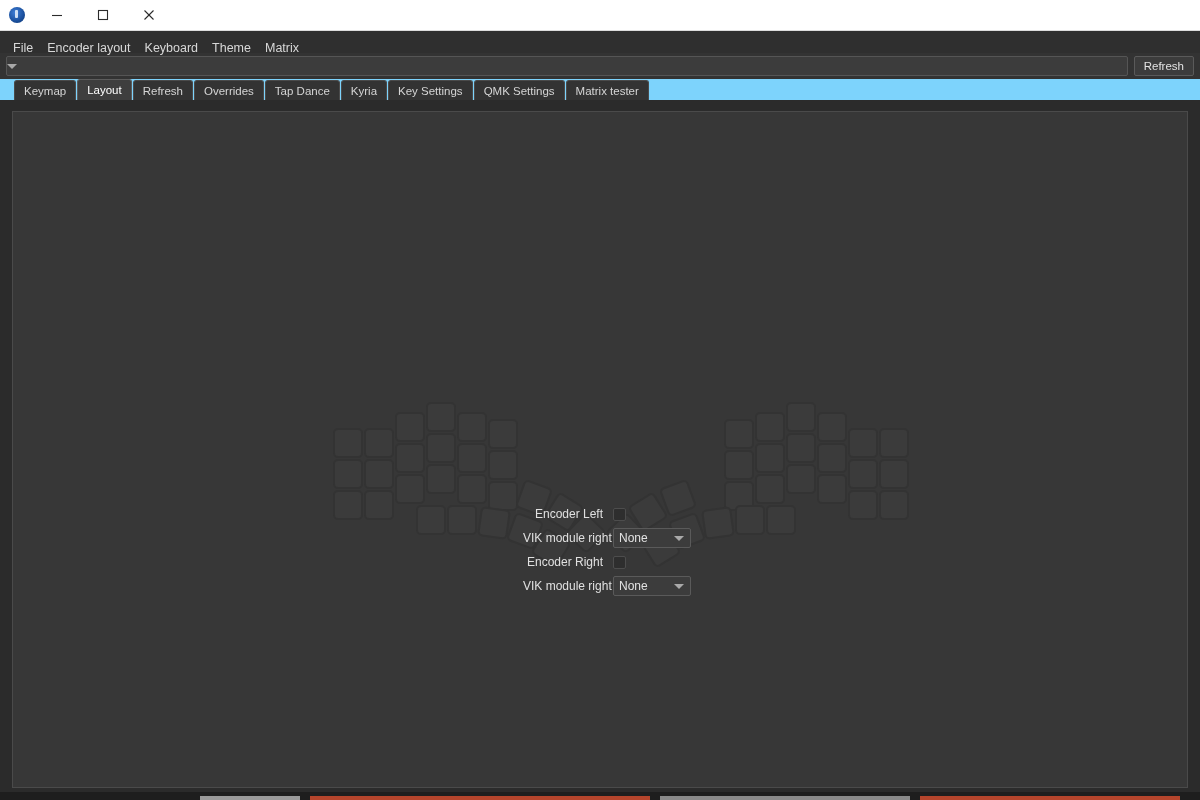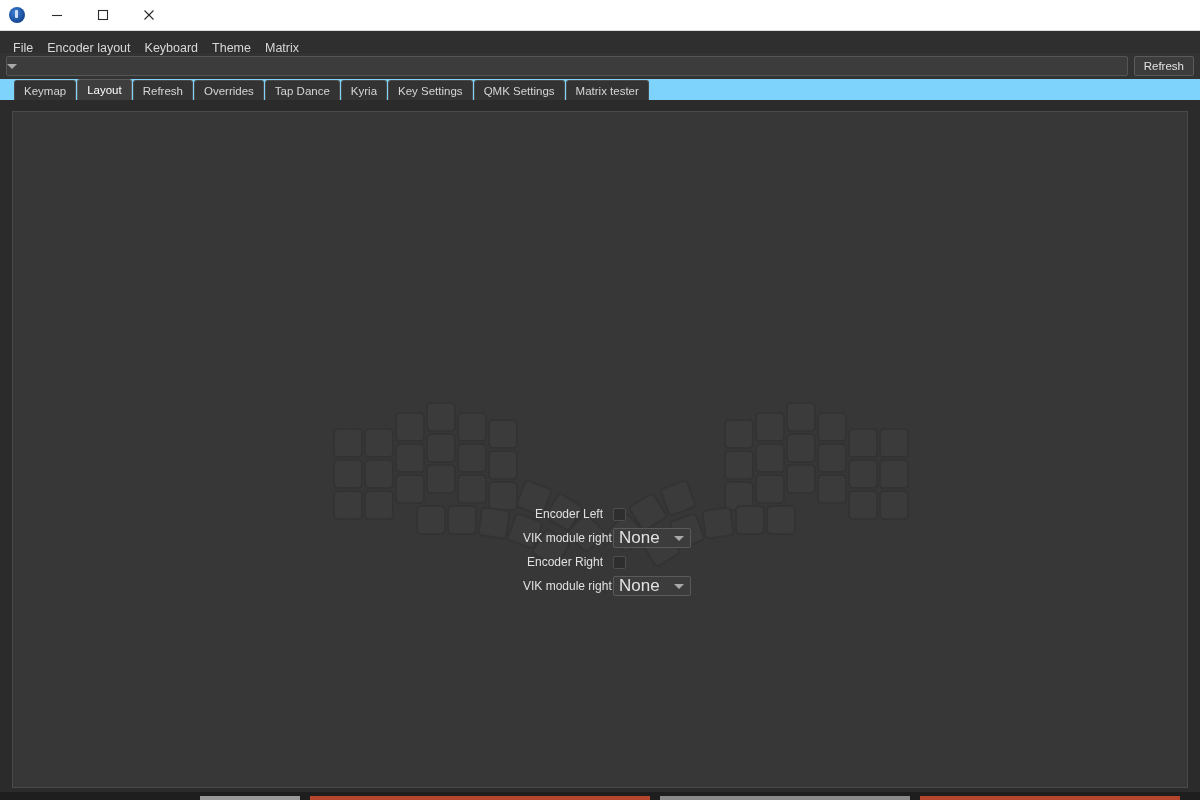--- a/index.html
+++ b/index.html
@@ -118,21 +118,21 @@
   .opt-check {
     width: 13px; height: 13px; background: #2e2e2e;
     border: 1px solid #4d4d4d; border-radius: 2px;
   }
   .opt-select {
     width: 78px; height: 20px; background: #3c3c3c;
     border: 1px solid #5a5a5a; border-radius: 2px;
     display: flex; align-items: center; position: relative;
   }
   .opt-select .val {
-    font-size: 17px; color: #e2e2e2; padding-left: 5px; flex: 1 1 auto;
+    font-size: 12px; color: #e2e2e2; padding-left: 5px; flex: 1 1 auto;
   }
   .opt-select .arrow-down { margin-right: 6px; }
 
   
   #bottom-strip {
     position: absolute; left: 0; top: 792px; width: 1200px; height: 8px;
     background: #1e1e1e; overflow: hidden;
   }
   #bottom-strip .bar { position:absolute; top:4px; height:4px; }
 </style>

